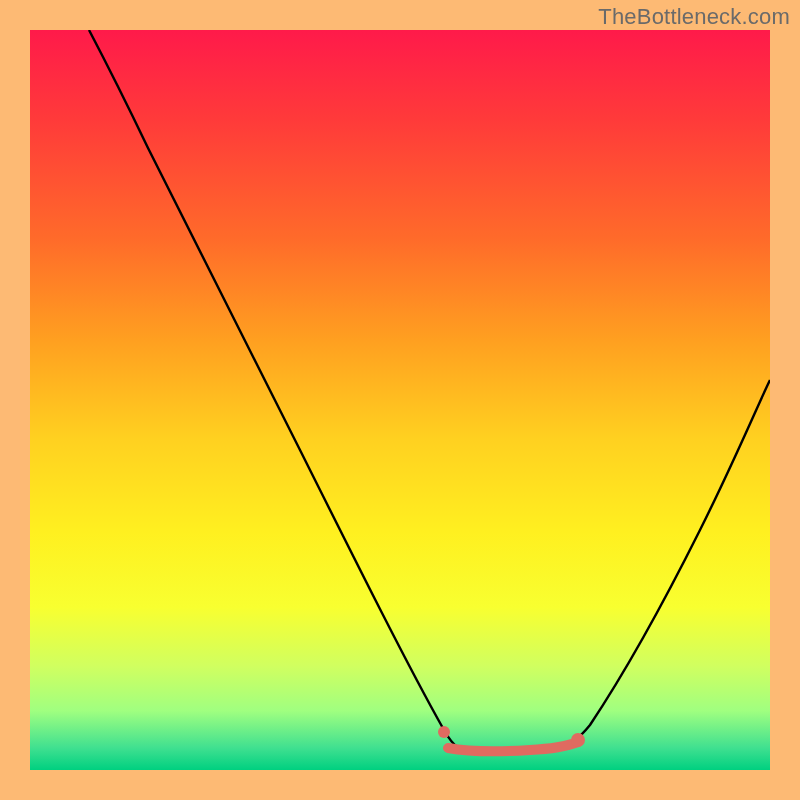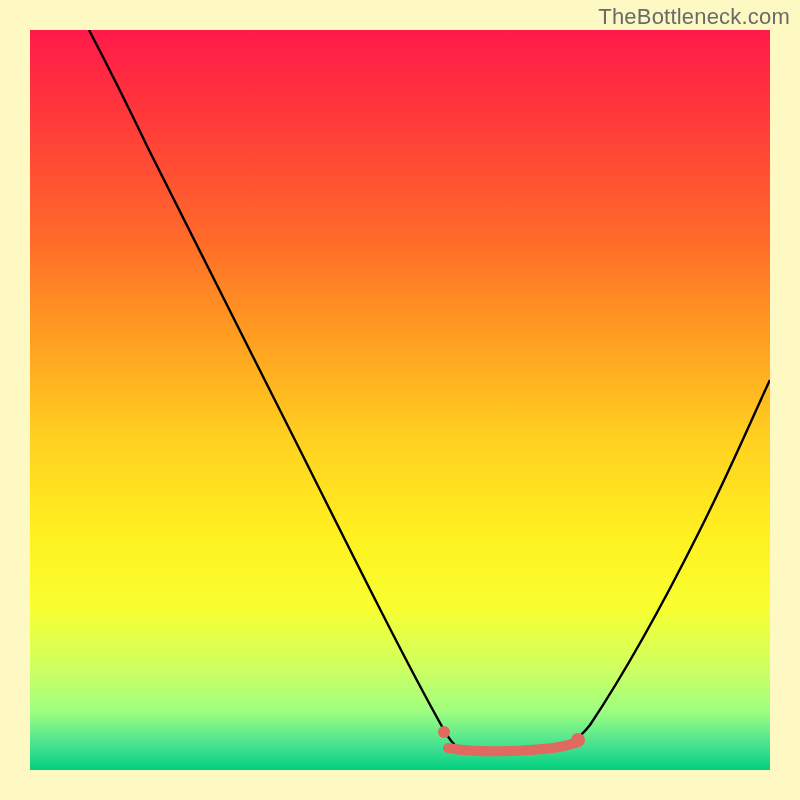--- a/index.html
+++ b/index.html
@@ -1,21 +1,21 @@
 <!DOCTYPE html>
 <html><head>
 <meta charset="utf-8">
 <style>
   * { margin: 0; padding: 0; box-sizing: border-box; }
   html, body { width: 800px; height: 800px; overflow: hidden; background: #000; }
   .frame {
     position: relative;
     width: 800px;
     height: 800px;
-    background: #fef9c3;
+    background: #fdba74;
   }
   .plot-area {
     position: absolute;
     left: 30px;
     top: 30px;
     width: 740px;
     height: 740px;
     background: linear-gradient(to bottom,
       #ff1a4a 0%,
       #ff3a3a 12%,

